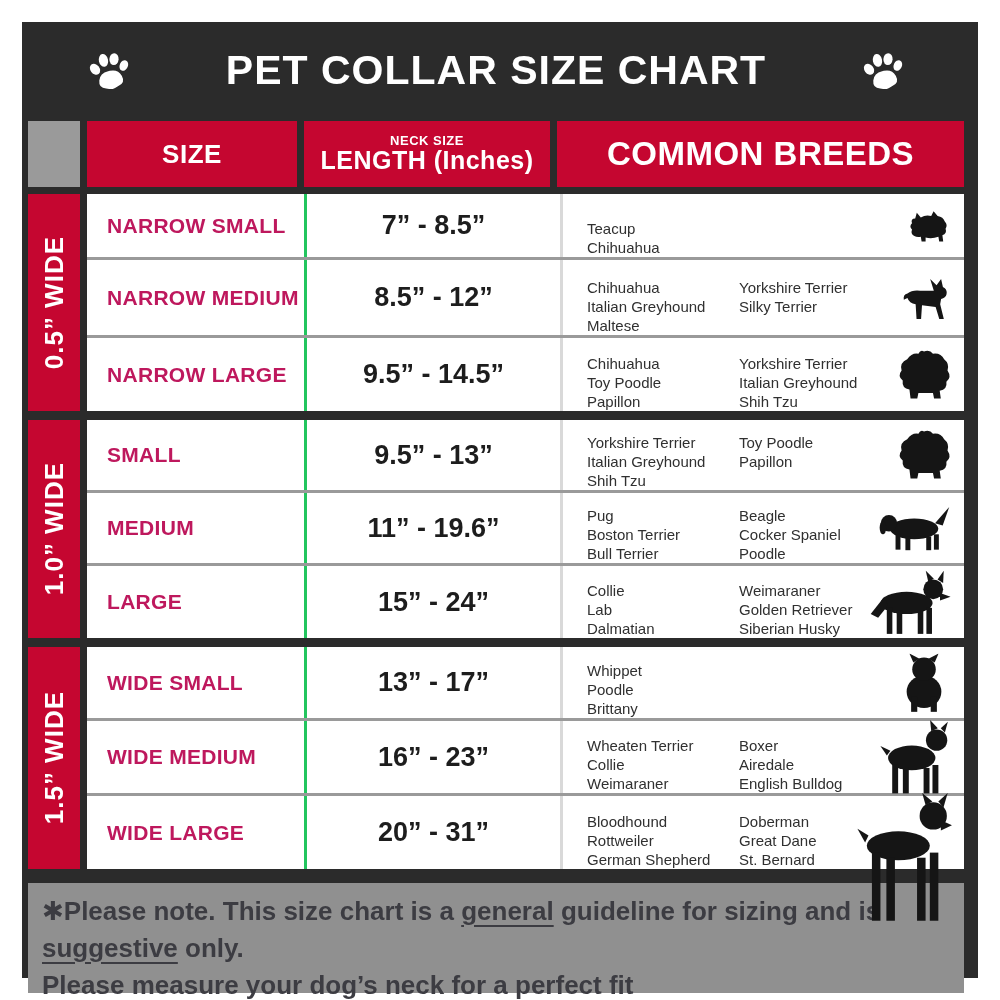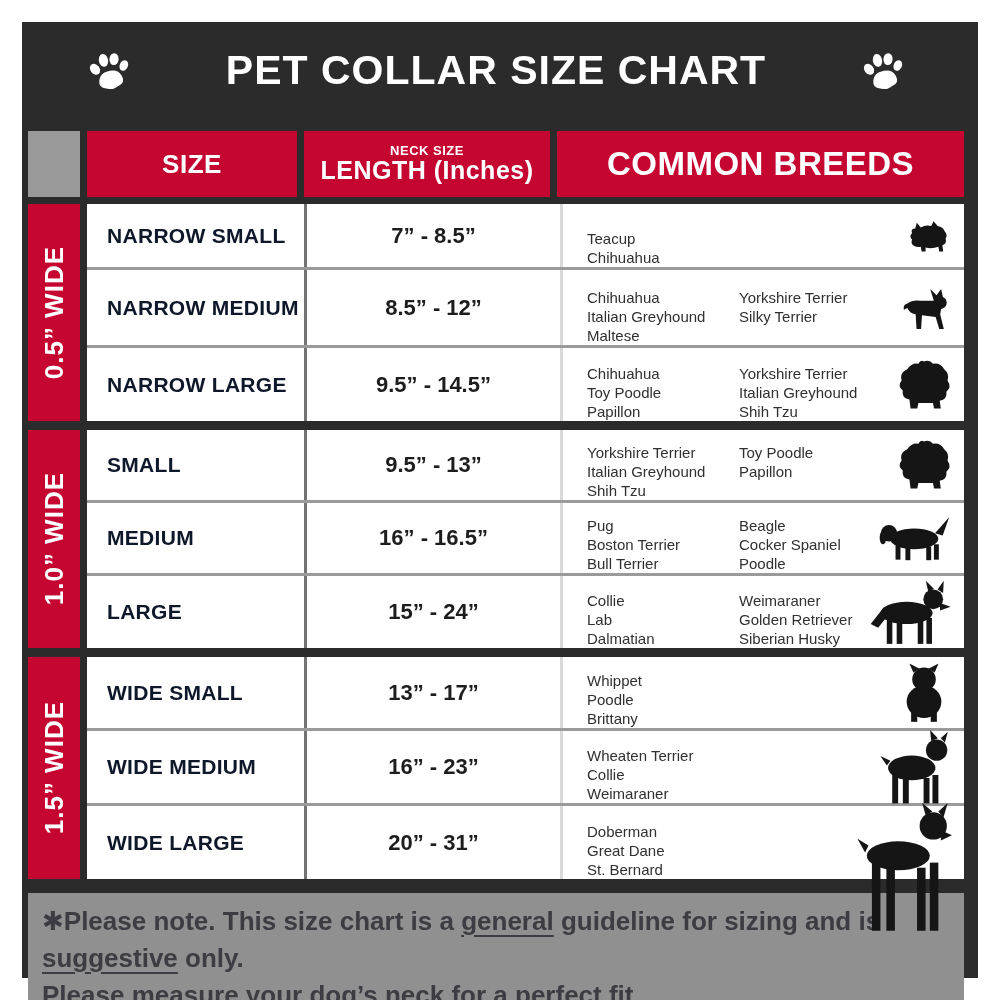--- a/index.html
+++ b/index.html
@@ -8,39 +8,39 @@
     box-sizing:border-box;padding:0 14px 6px 6px;}
   
   .titlebar{position:relative;height:96px;display:flex;align-items:center;justify-content:center;}
   .title{color:#ffffff;font-size:41px;font-weight:bold;letter-spacing:1px;white-space:nowrap;}
   .paw{position:absolute;top:26px;width:46px;height:46px;}
   .paw svg{width:100%;height:100%;fill:#ffffff;}
   .paw.left{left:58px;transform:rotate(-12deg);}
   .paw.right{right:58px;transform:rotate(-12deg);}
   
   .header-row{display:grid;grid-template-columns:52px 210px 246px 1fr;column-gap:7px;
-    height:66px;margin-top:13px;}
+    height:66px;margin-top:3px;}
   .corner{background:#9a9a9a;}
   .hcell{background:#c50630;color:#ffffff;display:flex;flex-direction:column;
     align-items:center;justify-content:center;font-weight:bold;text-align:center;}
   .hcell .big{font-size:26px;letter-spacing:.5px;}
   .hcell .small{font-size:13px;letter-spacing:.5px;margin-bottom:-2px;}
   
   .group{display:grid;grid-template-columns:52px 1fr;column-gap:7px;margin-top:7px;}
   .group.later{margin-top:9px;}
   .group-label{background:#c50630;display:flex;align-items:center;justify-content:center;}
   .group-label span{writing-mode:vertical-rl;transform:rotate(180deg);color:#fff;
     font-weight:bold;font-size:26px;letter-spacing:1px;white-space:nowrap;}
   .rows{display:flex;flex-direction:column;}
   .row{display:grid;grid-template-columns:217px 256px 1fr;background:#ffffff;overflow:visible;}
   .row + .row{border-top:3px solid #9a9a9a;}
   .cell{display:flex;align-items:center;box-sizing:border-box;}
-  .size-cell{padding-left:20px;font-weight:bold;font-size:21px;color:#0f172a;letter-spacing:.3px;}
-  .len-cell{justify-content:center;font-weight:bold;font-size:22px;color:#1d1d1d;
-    border-left:3px solid #737373;}
+  .size-cell{padding-left:20px;font-weight:bold;font-size:21px;color:#be185d;letter-spacing:.3px;}
+  .len-cell{justify-content:center;font-weight:bold;font-size:27px;color:#1d1d1d;
+    border-left:3px solid #22c55e;}
   .breeds-cell{position:relative;border-left:3px solid #d9d9d9;padding-left:24px;align-items:flex-end;}
   .breed-cols{display:grid;grid-template-columns:152px auto;column-gap:0;}
   .breed-col{font-size:15px;line-height:19px;color:#303030;}
   .icon-box{position:absolute;right:12px;top:50%;transform:translateY(-50%);line-height:0;z-index:4;}
   .icon-box.hang{top:auto;bottom:-56px;transform:none;z-index:6;}
   .icon-box svg{fill:#151515;}
   
   .footer{margin-top:14px;height:110px;background:#909090;box-sizing:border-box;
     padding:10px 18px 0 14px;color:#3c3c42;font-weight:bold;font-size:26px;line-height:37px;}
   .footer .u{text-decoration:underline;text-decoration-thickness:2px;text-underline-offset:5px;}
@@ -171,21 +171,21 @@
                   <div>Papillon</div>
                 </div>
               </div>
               <span class="icon-box"><svg viewBox="0 0 100 92" width="56" height="52">
                   <path d="M50 4 Q60 0 66 8 Q80 6 86 18 Q96 26 92 38 Q100 50 90 58 Q92 72 78 74 L80 88 L68 88 L66 78 L40 78 L38 88 L26 88 L24 72 Q10 70 12 56 Q2 48 10 38 Q6 24 20 18 Q28 6 40 8 Q44 0 50 4 Z"></path>
                 </svg></span>
             </div>
           </div>
           <div class="row" style="height: 70px;">
             <div class="cell size-cell">MEDIUM</div>
-            <div class="cell len-cell">16” - 16.5”</div>
+            <div class="cell len-cell">11” - 19.6”</div>
             <div class="cell breeds-cell">
               <div class="breed-cols">
                 <div class="breed-col">
                   <div>Pug</div>
                   <div>Boston Terrier</div>
                   <div>Bull Terrier</div>
                 </div>
                 <div class="breed-col">
                   <div>Beagle</div>
                   <div>Cocker Spaniel</div>
@@ -265,39 +265,49 @@
           <div class="row" style="height: 72px;">
             <div class="cell size-cell">WIDE MEDIUM</div>
             <div class="cell len-cell">16” - 23”</div>
             <div class="cell breeds-cell">
               <div class="breed-cols">
                 <div class="breed-col">
                   <div>Wheaten Terrier</div>
                   <div>Collie</div>
                   <div>Weimaraner</div>
                 </div>
+                <div class="breed-col">
+                  <div>Boxer</div>
+                  <div>Airedale</div>
+                  <div>English Bulldog</div>
+                </div>
               </div>
               <span class="icon-box"><svg viewBox="0 0 125 125" width="74" height="74">
                   <ellipse cx="57" cy="64" rx="40" ry="21"></ellipse>
                   <circle cx="99" cy="34" r="18"></circle>
                   <polygon points="90,19 88,0 101,14"></polygon>
                   <polygon points="106,14 118,3 113,21"></polygon>
                   <rect x="24" y="76" width="10" height="48"></rect>
                   <rect x="42" y="81" width="10" height="43"></rect>
                   <rect x="77" y="81" width="10" height="43"></rect>
                   <rect x="92" y="76" width="10" height="48"></rect>
                   <polygon points="21,52 4,44 15,60"></polygon>
                 </svg></span>
             </div>
           </div>
           <div class="row" style="height: 73px;">
             <div class="cell size-cell">WIDE LARGE</div>
             <div class="cell len-cell">20” - 31”</div>
             <div class="cell breeds-cell">
               <div class="breed-cols">
+                <div class="breed-col">
+                  <div>Bloodhound</div>
+                  <div>Rottweiler</div>
+                  <div>German Shepherd</div>
+                </div>
                 <div class="breed-col">
                   <div>Doberman</div>
                   <div>Great Dane</div>
                   <div>St. Bernard</div>
                 </div>
               </div>
               <span class="icon-box hang"><svg viewBox="0 0 115 155" width="98" height="132">
                   <ellipse cx="52" cy="62" rx="37" ry="17"></ellipse>
                   <circle cx="93" cy="27" r="16"></circle>
                   <polygon points="84,14 80,0 92,10"></polygon>

